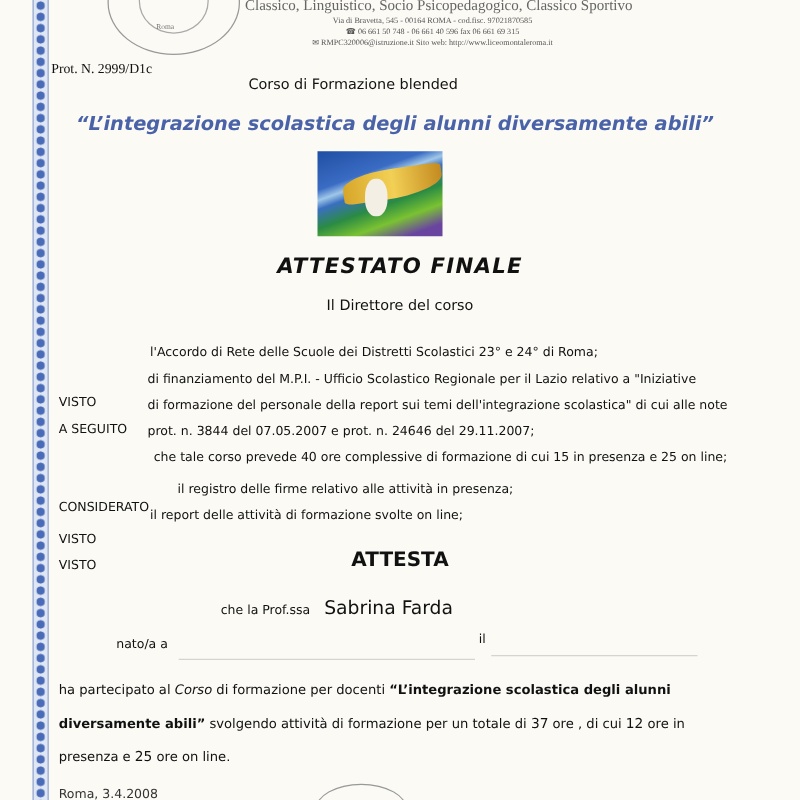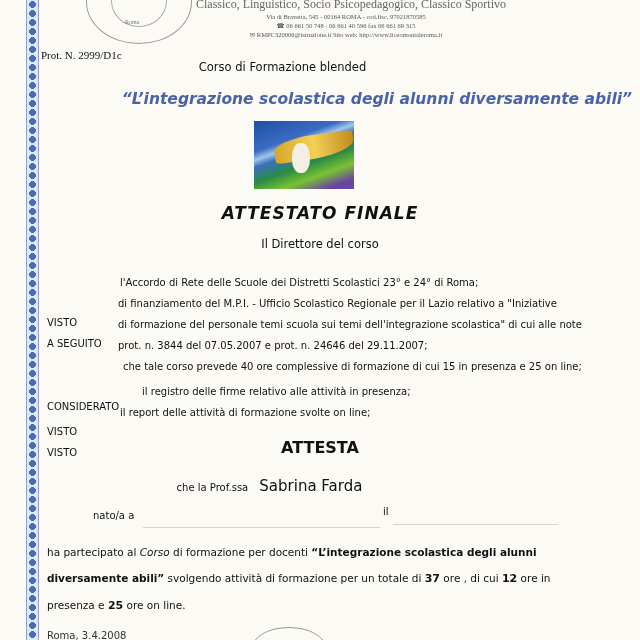--- a/index.html
+++ b/index.html
@@ -35,21 +35,21 @@
     }
     .letterhead .schools { font-size: 12px; white-space: nowrap; color: #666; }
     .letterhead .line { font-size: 6.5px; line-height: 9px; white-space: nowrap; }
     .prot {
       position: absolute; left: 41px; top: 49px; font-family: "Liberation Serif", serif; font-size: 11px;
     }
     .course {
       position: absolute; left: 0; width: 565px; top: 60px; text-align: center; font-size: 11.5px;
     }
     .course-title {
-      position: absolute; left: 0; width: 632px; top: 90px; text-align: right;
+      position: absolute; left: 0; width: 632px; top: 90px; text-align: center;
       font-size: 15.5px; font-weight: bold; font-style: italic; color: #4a63a8;
     }
     .illustration {
       position: absolute; left: 254px; top: 121px; width: 100px; height: 68px; overflow: hidden;
       background: linear-gradient(160deg, #1f4fa3 0%, #3b6cc4 30%, #9fc7e8 38%, #3a6fbf 45%, #2a8b43 60%, #7ac232 75%, #6a45a0 90%);
     }
     .illustration .hair {
       position: absolute; left: 20px; top: 14px; width: 80px; height: 24px;
       background: linear-gradient(90deg,#d6a62a,#f2d055,#c48a20);
       border-radius: 50% 10% 60% 10%; transform: rotate(-8deg);
@@ -74,21 +74,21 @@
     }
     .attest-line {
       position: absolute; left: 0; width: 539px; top: 476px; text-align: center; white-space: nowrap;
     }
     .attest-line .pre { font-size: 10px; }
     .attest-line .name { font-size: 15px; margin-left: 6px; }
     .born { position: absolute; top: 510px; font-size: 10px; }
     .blank { position: absolute; top: 527px; height: 0; border-bottom: 1px solid #d6d4cc; }
     .para { position: absolute; left: 47px; width: 520px; font-size: 10.5px; white-space: nowrap; }
     .para .ital { font-weight: bold; }
-    .para .num { font-weight: bold; font-size: 11px; }
+    .para .num { font-weight: normal; font-size: 11px; }
     .seal-bottom {
       position: absolute; left: 252px; top: 627px; width: 72px; height: 40px;
       border: 1px solid #999; border-radius: 50%;
     }
     .place-date { position: absolute; left: 47px; top: 630px; font-size: 10px; color: #333; }
   </style>
 </head>
 <body>
 
 <div class="border-strip"></div>
@@ -117,21 +117,21 @@
 <div class="heading">ATTESTATO FINALE</div>
 <div class="director">Il Direttore del corso</div>
 
 <div class="clause" style="left:47px;top:277px;">
   <span class="k">VISTO</span>
   <span class="v" style="left:73px;">l'Accordo di Rete delle Scuole dei Distretti Scolastici 23° e 24° di Roma;</span>
 </div>
 <div class="clause" style="left:47px;top:298px;">
   <span class="k">A SEGUITO</span>
   <span class="v" style="left:71px;">di finanziamento del M.P.I. - Ufficio Scolastico Regionale  per il Lazio  relativo a "Iniziative</span>
-  <span class="v" style="left:71px;top:21px;">di formazione del personale temi scuola sui temi dell'integrazione scolastica" di cui alle note</span>
+  <span class="v" style="left:71px;top:21px;">di formazione del personale della report sui temi dell'integrazione scolastica" di cui alle note</span>
   <span class="v" style="left:71px;top:42px;">prot. n. 3844 del 07.05.2007 e prot. n. 24646 del 29.11.2007;</span>
 </div>
 <div class="clause" style="left:47px;top:361px;">
   <span class="k">CONSIDERATO</span>
   <span class="v" style="left:76px;">che tale corso prevede 40 ore complessive di formazione di cui 15 in presenza e 25 on line;</span>
 </div>
 <div class="clause" style="left:47px;top:386px;">
   <span class="k">VISTO</span>
   <span class="v" style="left:73px;padding-left:22px;">il registro delle firme relativo alle attività in presenza;</span>
 </div>

